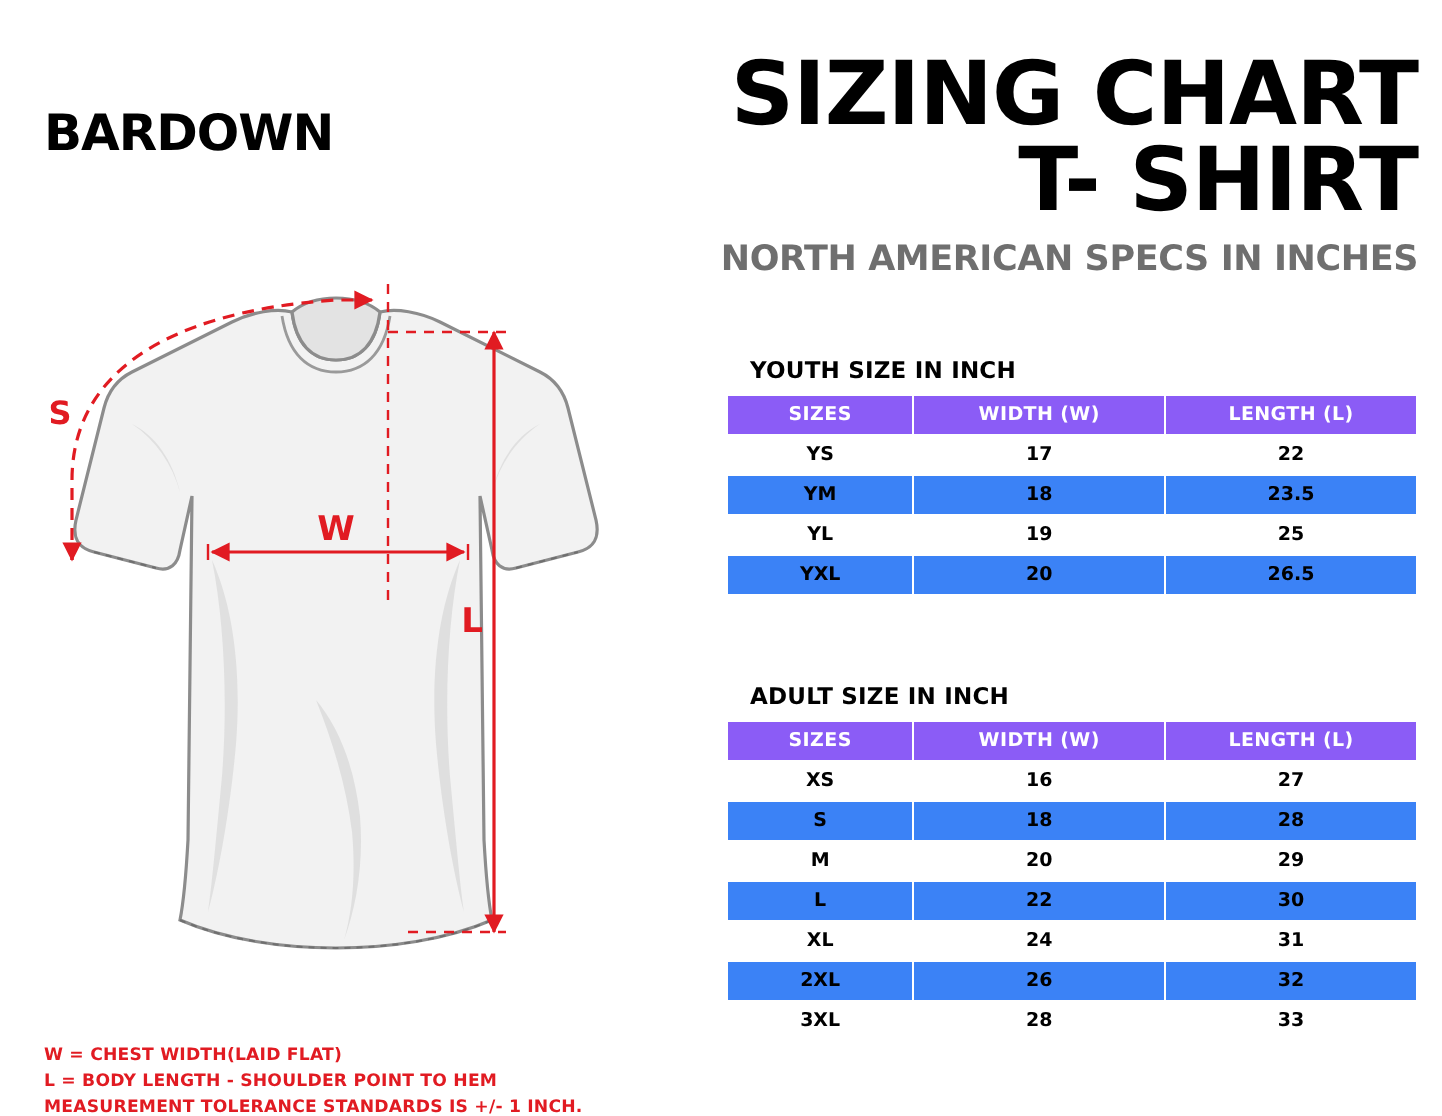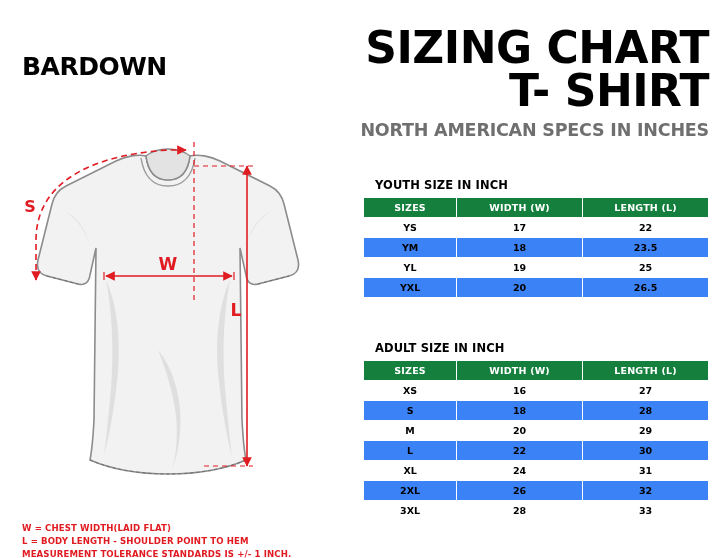--- a/index.html
+++ b/index.html
@@ -79,21 +79,21 @@
   th, td {
     text-align: center;
     font-size: 9.5px;
     font-weight: bold;
     height: 19px;
     padding: 0;
     border: 1px solid #ffffff;
     font-family: "DejaVu Sans", sans-serif;
   }
   thead th {
-    background: #15803d;
+    background: #8b5cf6;
     color: #ffffff;
     letter-spacing: 0.2px;
   }
   tbody tr.odd td { background: #ffffff; color: #000000; }
   tbody tr.even td { background: #3b82f6; color: #000000; }
 
   
   .footnotes {
     position: absolute;
     left: 22px;

